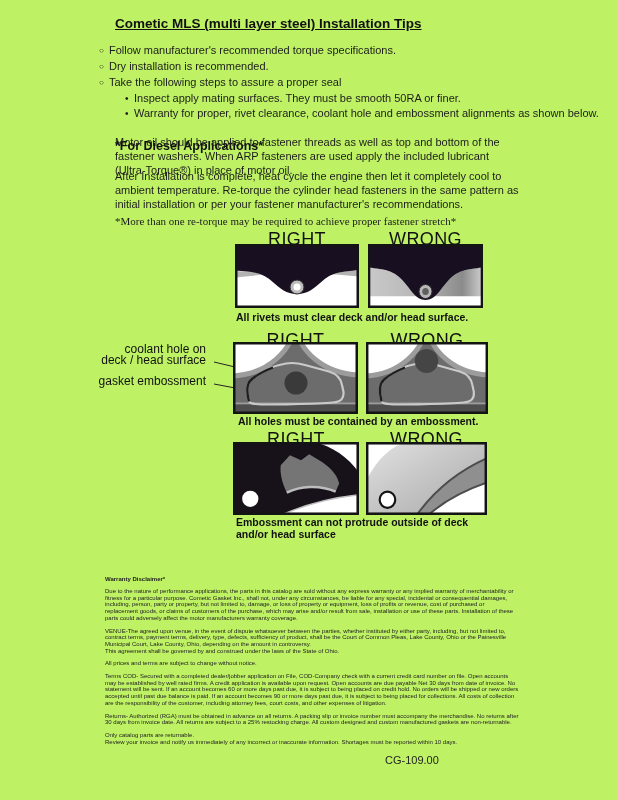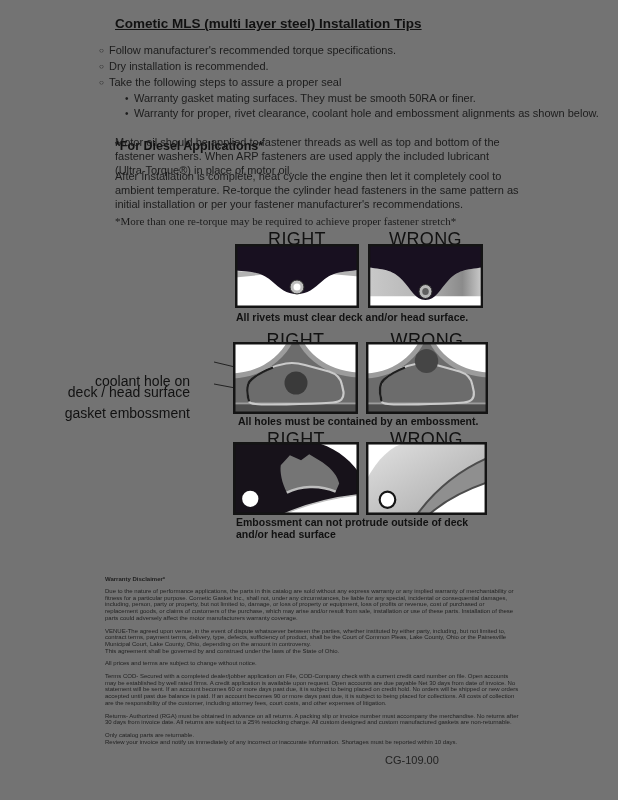--- a/index.html
+++ b/index.html
@@ -1,35 +1,35 @@
 <!DOCTYPE html>
 <html><head>
 <meta charset="utf-8">
 <style>
   html,body { margin:0; padding:0; background:#ffffff; }
   .page {
-    position:relative; width:618px; height:800px; background:#737373;
+    position:relative; width:618px; height:800px; background:#bef264;
     font-family:"Liberation Sans", sans-serif; color:#1c1c1c; overflow:hidden;
   }
   .title {
     position:absolute; left:115px; top:16px;
     font-size:13.5px; font-weight:bold; text-decoration:underline; color:#111;
   }
   .bullets { position:absolute; left:99px; top:43px; font-size:11px; line-height:14px; color:#1c1c1c; }
   .b-row { display:flex; align-items:baseline; }
   .b-glyph { width:10px; font-size:8px; position:relative; top:-1px; }
   .sb-row { display:flex; align-items:baseline; margin-left:26px; }
   .sb-glyph { width:9px; font-size:10px; }
   .diesel-heading { position:absolute; left:115px; top:119px; font-size:12.5px; font-weight:bold; color:#111;margin-top:20px; }
   .para { position:absolute; left:115px; width:406px; font-size:11px; line-height:13.8px; }
   .p1 { top:136px; } .p2 { top:170px; } .note { top:215px;font-family:Liberation Serif, serif; }
   .dlabel { position:absolute; font-size:18px; letter-spacing:0.4px; text-align:center; color:#111; }
   .dbox { position:absolute; }
   .dcaption { position:absolute; font-size:10.5px; font-weight:bold; color:#111; line-height:11.5px; }
-  .anno { position:absolute; right:428px; font-size:14px; line-height:10.8px; text-align:right; color:#111; white-space:nowrap;margin-top:32px; }
+  .anno { position:absolute; right:412px; font-size:12px; line-height:10.8px; text-align:right; color:#111; white-space:nowrap; }
   .anno-1 { top:344px; } .anno-2 { top:376px;padding-left:28px; }
   .leader { position:absolute; left:210px; top:358px; }
   .warr-heading { position:absolute; left:105px; top:576px; font-size:6px; font-weight:bold; color:#222; }
   .warr { position:absolute; left:105px; top:588px; width:414px; font-size:6px; line-height:6.7px; color:#222; }
   .warr p { margin:0; }
   .warr p.gap { margin-bottom:6px; }
   .footer-code { position:absolute; left:385px; top:754px; font-size:11px; color:#222; }
 </style>
 </head>
 <body>
@@ -46,21 +46,21 @@
     <div class="b-row">
       <span class="b-glyph">○</span>
       <span>Dry installation is recommended.</span>
     </div>
     <div class="b-row">
       <span class="b-glyph">○</span>
       <span>Take the following steps to assure a proper seal</span>
     </div>
     <div class="sb-row">
       <span class="sb-glyph">•</span>
-      <span>Warranty gasket mating surfaces.  They must be smooth 50RA or finer.</span>
+      <span>Inspect apply mating surfaces.  They must be smooth 50RA or finer.</span>
     </div>
     <div class="sb-row">
       <span class="sb-glyph">•</span>
       <span>Warranty for proper, rivet clearance, coolant hole and embossment alignments as shown below.</span>
     </div>
   </div>
 
   <div class="diesel-heading">*For Diesel Applications*</div>
   <div class="para p1">Motor oil should be applied to fastener threads as well as top and bottom of the fastener washers. When ARP fasteners are used apply the included lubricant (Ultra-Torque®) in place of motor oil.</div>
   <div class="para p2">After Installation is complete, heat cycle the engine then let it completely cool to ambient temperature. Re-torque the cylinder head fasteners in the same pattern as initial installation or per your fastener manufacturer's recommendations.</div>

